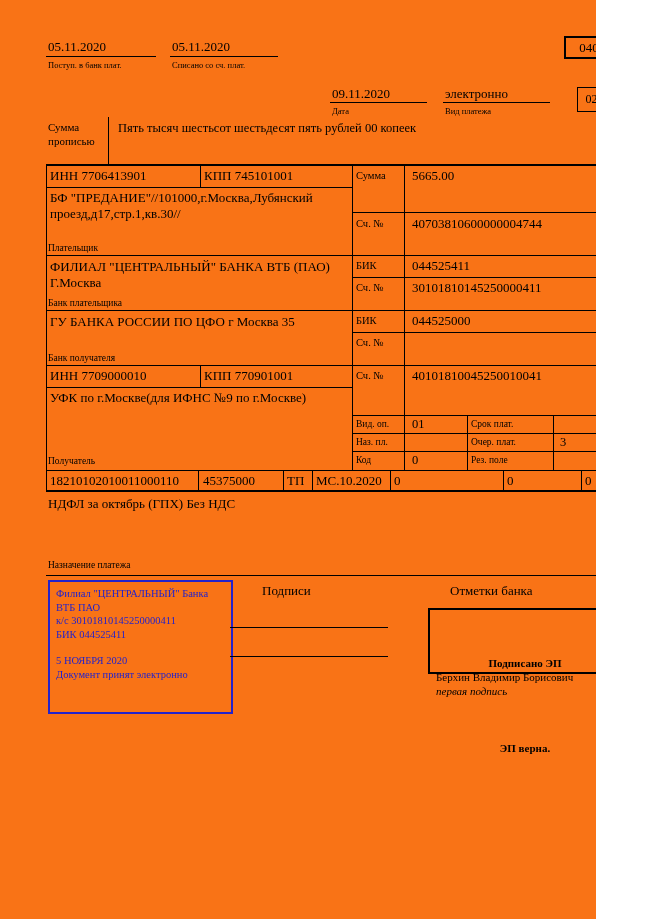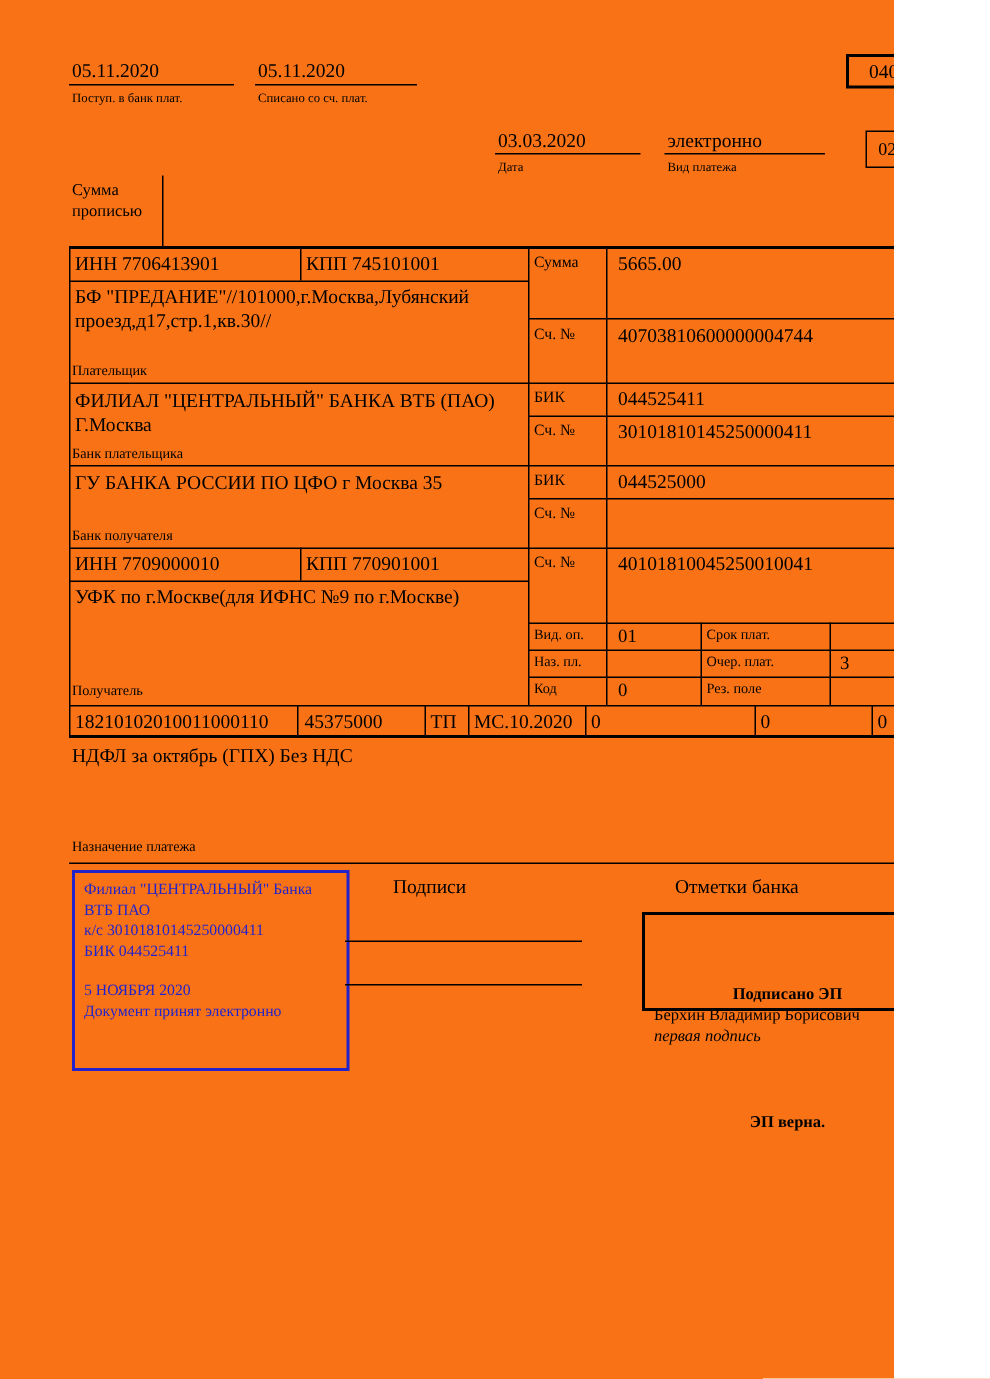--- a/index.html
+++ b/index.html
@@ -33,31 +33,32 @@
   <div class="t s13" style="left:48px;top:39px">05.11.2020</div>
   <div class="hl" style="left:46px;top:56px;width:110px"></div>
   <div class="t lbl8" style="left:48px;top:60px">Поступ. в банк плат.</div>
 
   <div class="t s13" style="left:172px;top:39px">05.11.2020</div>
   <div class="hl" style="left:170px;top:56px;width:108px"></div>
   <div class="t lbl8" style="left:172px;top:60px">Списано со сч. плат.</div>
 
   <div class="box" style="left:564px;top:36px;width:72px;height:19px;font-size:13px;line-height:19px">0401060</div>
 
-  <div class="t s13" style="left:332px;top:86px">03.03.2020</div>
+  <div class="t s13" style="left:332px;top:86px">09.11.2020</div>
   <div class="hl" style="left:330px;top:102px;width:97px"></div>
   <div class="t lbl8" style="left:332px;top:106px">Дата</div>
   <div class="t s13" style="left:445px;top:86px">электронно</div>
   <div class="hl" style="left:443px;top:102px;width:107px"></div>
   <div class="t lbl8" style="left:445px;top:106px">Вид платежа</div>
   <div class="box" style="left:577px;top:87px;width:27px;height:23px;font-size:12px;line-height:23px;border-width:1.5px">02</div>
 
   <div class="t s11" style="left:48px;top:121px">Сумма</div>
   <div class="t s11" style="left:48px;top:135px">прописью</div>
   <div class="vl" style="left:108px;top:117px;height:48px"></div>
+  <div class="t s12" style="left:118px;top:121px">Пять тысяч шестьсот шестьдесят пять рублей 00 копеек</div>
 
   <div class="hl hl2" style="left:46px;top:164px;width:566px"></div>
   <div class="hl" style="left:46px;top:187px;width:306px"></div>
   <div class="hl" style="left:352px;top:212px;width:260px"></div>
   <div class="hl" style="left:46px;top:255px;width:566px"></div>
   <div class="hl" style="left:352px;top:277px;width:260px"></div>
   <div class="hl" style="left:46px;top:310px;width:566px"></div>
   <div class="hl" style="left:352px;top:332px;width:260px"></div>
   <div class="hl" style="left:46px;top:365px;width:566px"></div>
   <div class="hl" style="left:46px;top:387px;width:306px"></div>

